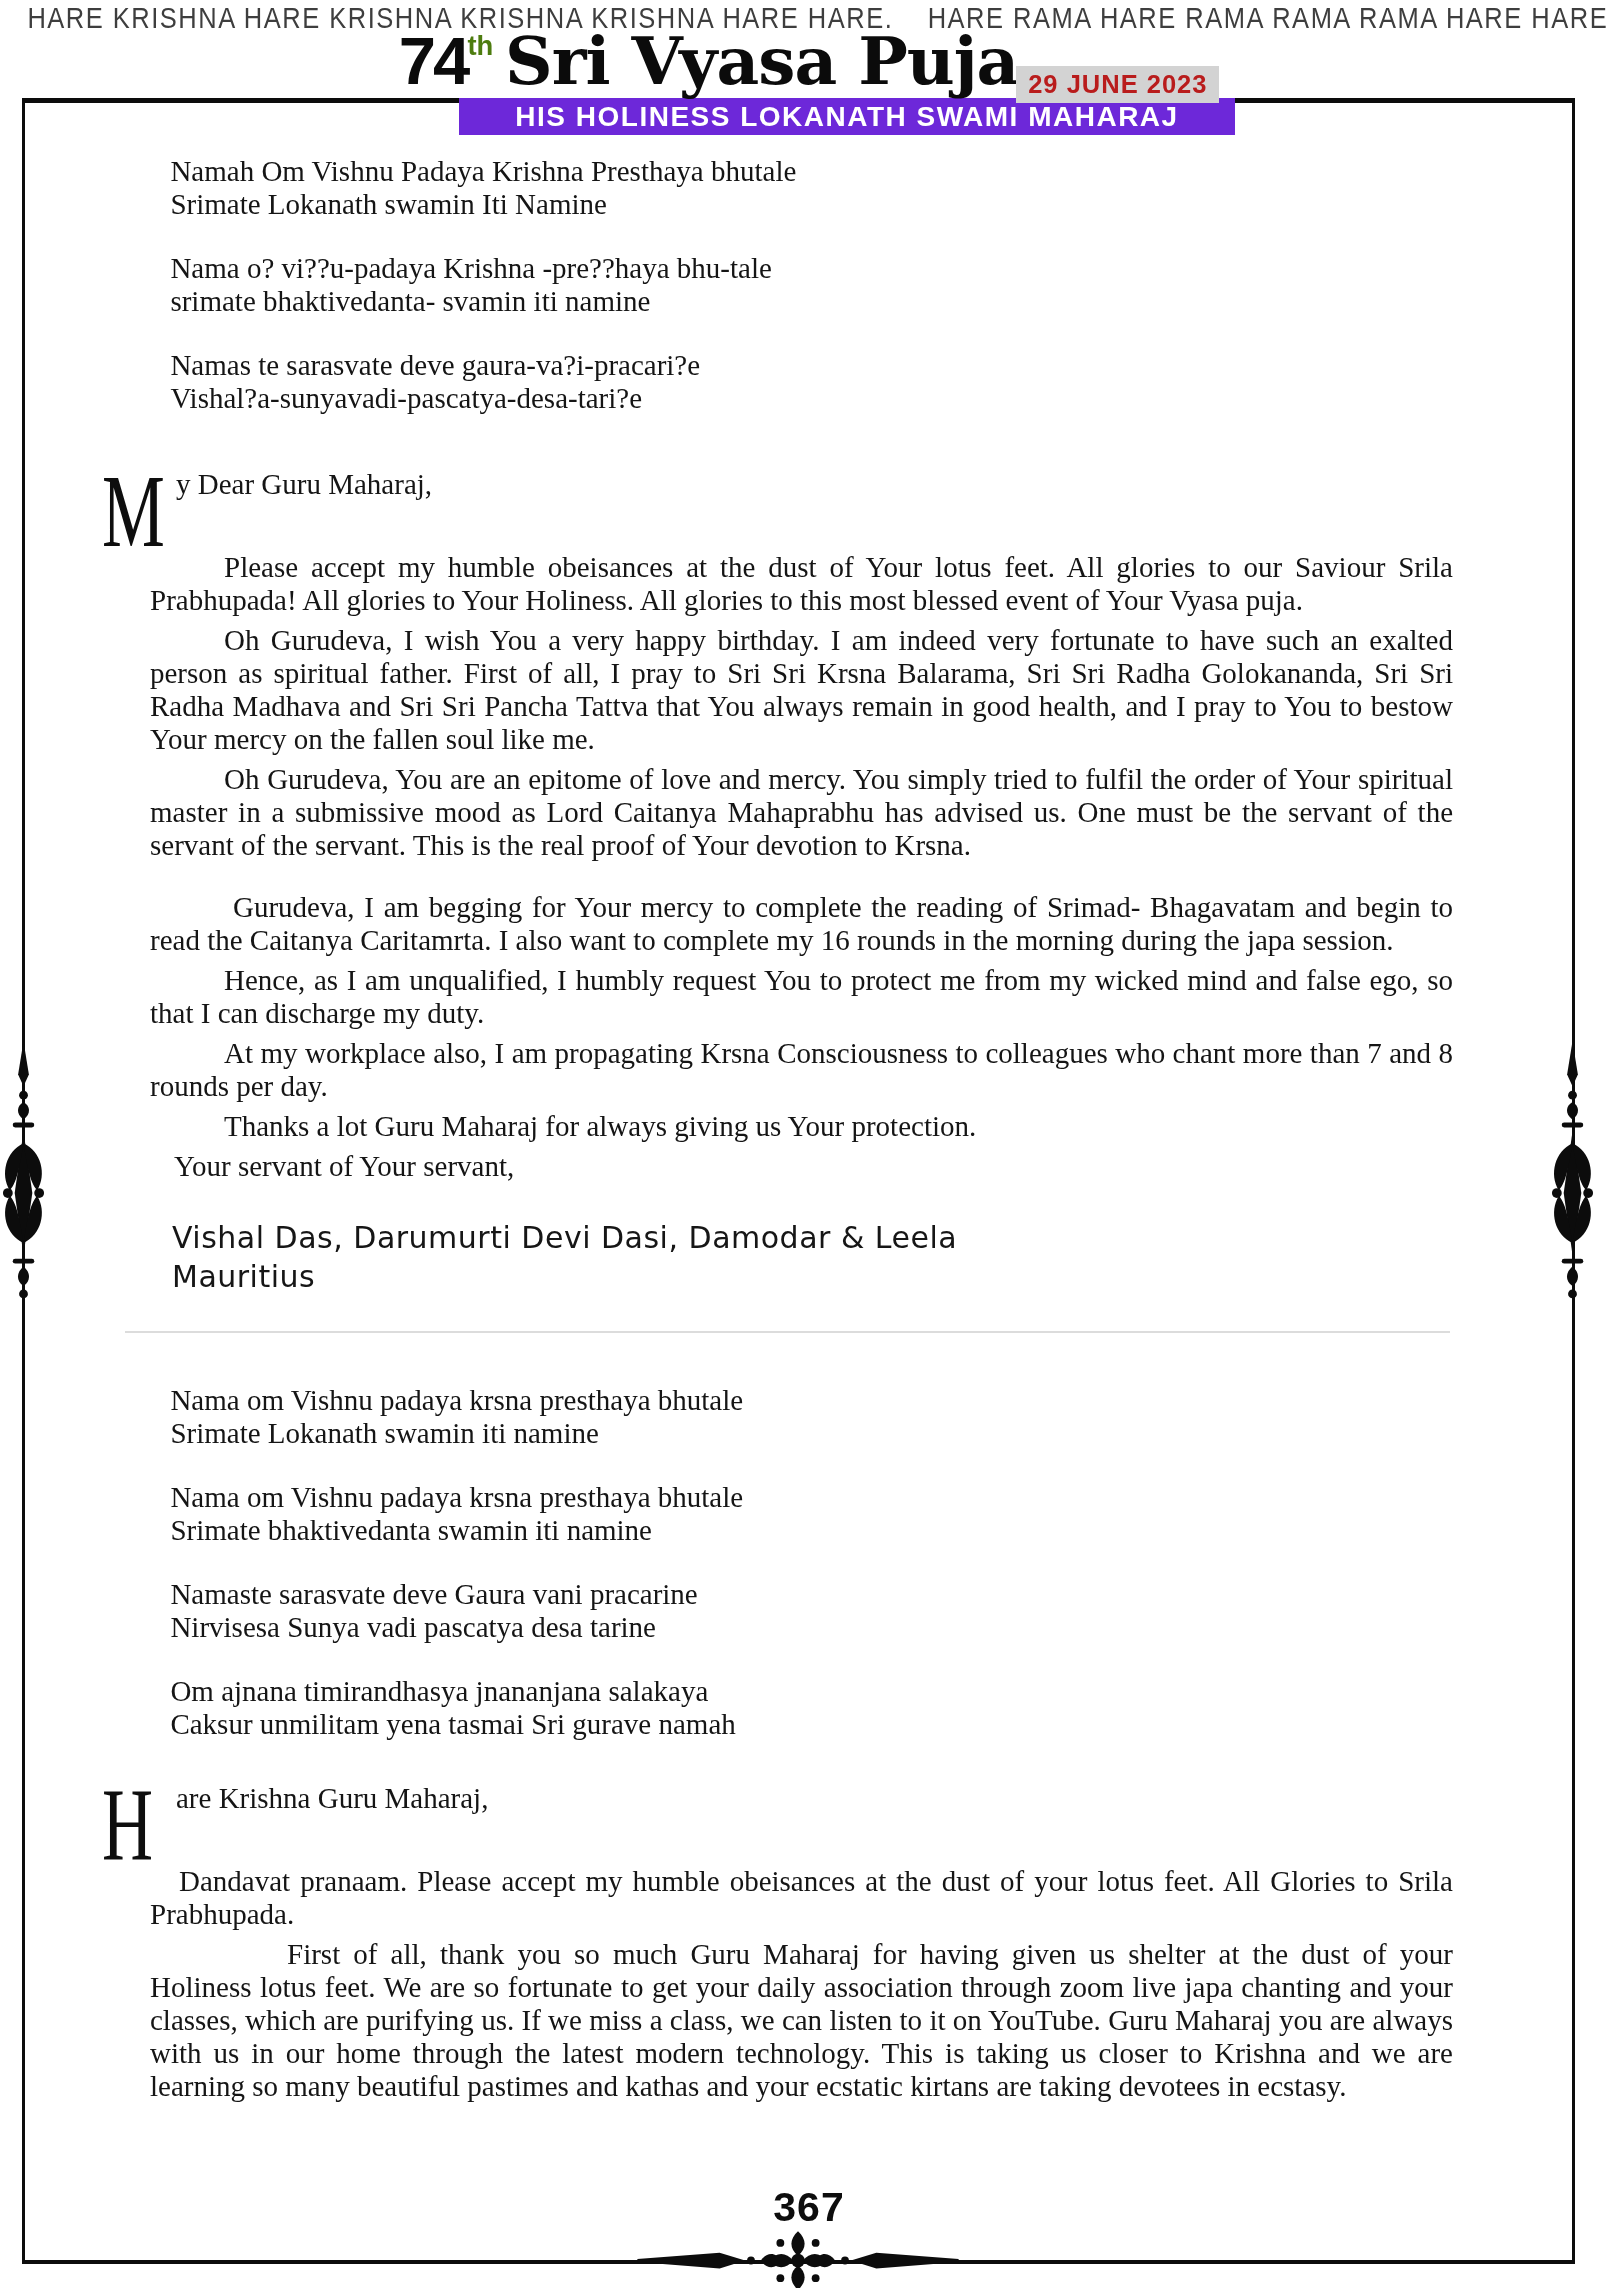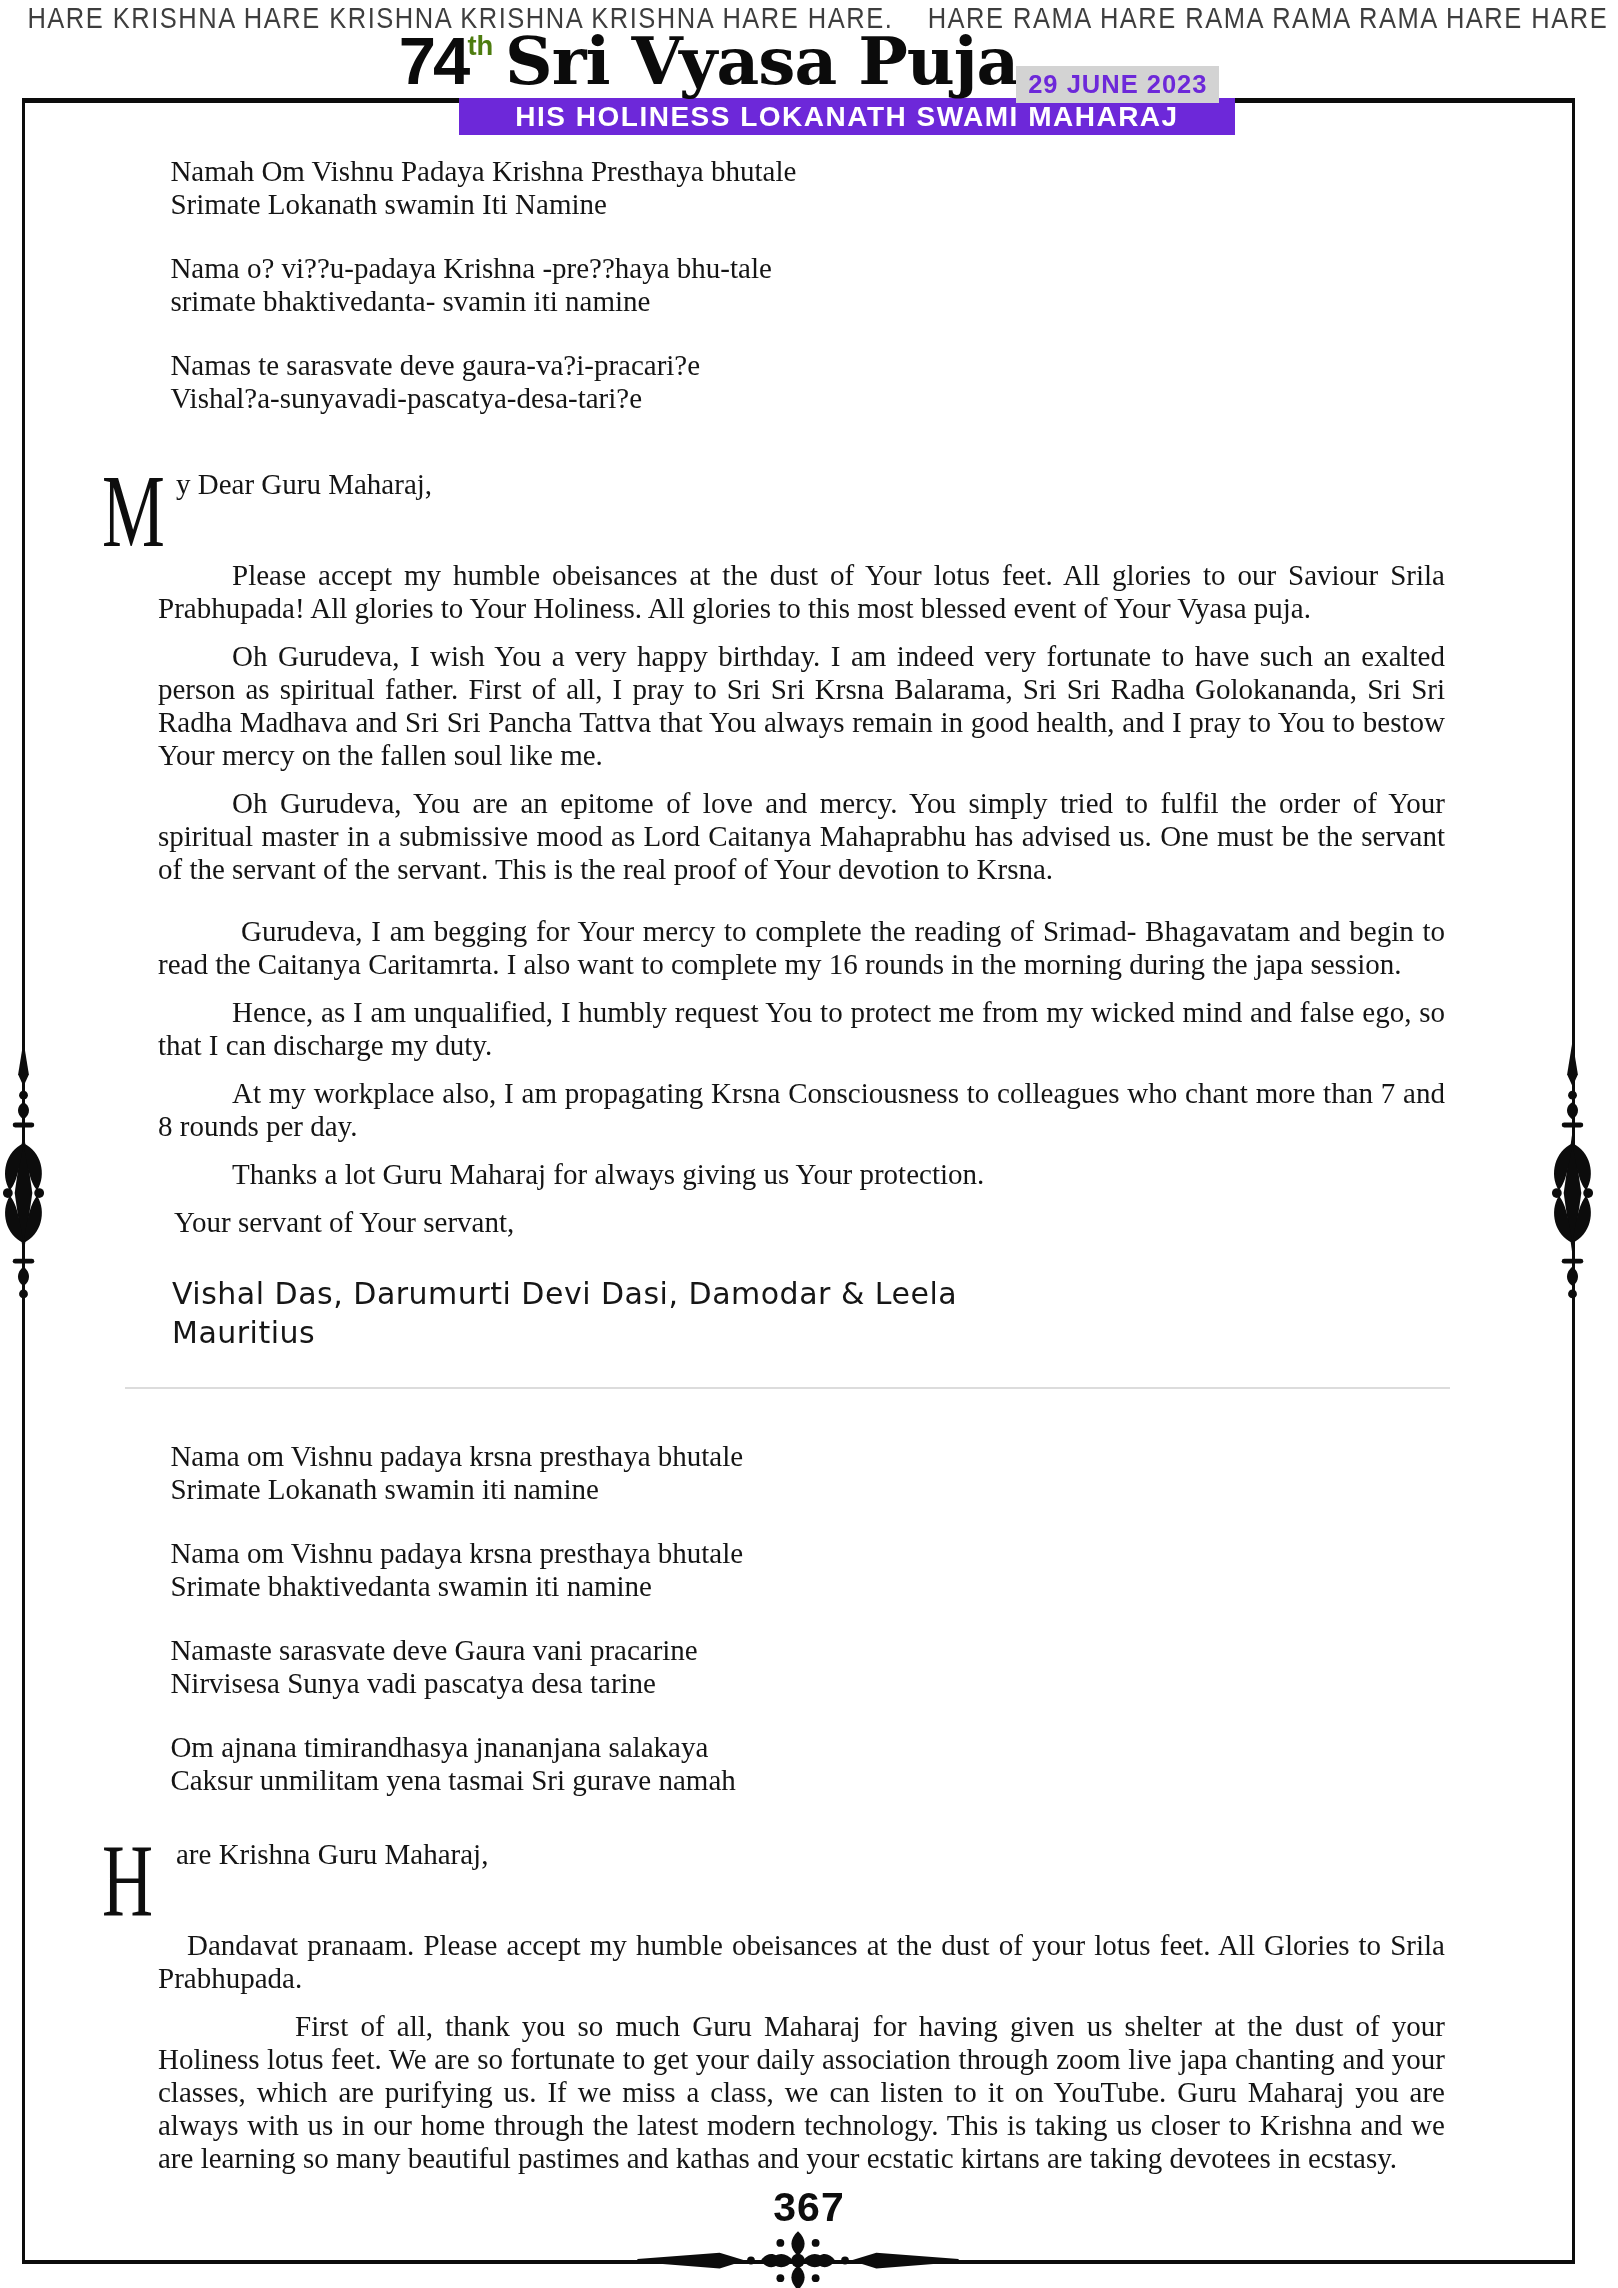--- a/index.html
+++ b/index.html
@@ -29,21 +29,21 @@
   }
   .m-ord {
     font-family:"Liberation Sans", sans-serif; font-weight:bold;
     font-size:27.4px; position:relative; top:-29px; color:#4d7c0f;
   }
   .m-script {
     font-family:"DejaVu Serif", serif; font-weight:bold;
     font-size:66px; letter-spacing:-1px; padding-left:11.8px; color:#0b0b0b;
   }
   .m-badge {
-    display:inline-block; background:#d3d3d3; color:#6d28d9;
+    display:inline-block; background:#d3d3d3; color:#b91c1c;
     font-family:"Liberation Sans", sans-serif; font-weight:bold;
     font-size:25.5px; letter-spacing:1px; padding:4.9px 11.8px 3.9px;
     position:relative; top:9.8px; margin-left:-2px;
   }
 
   
   .frame {
     position:absolute; left:21.6px; top:98px; width:1553px; height:2166px;
     box-sizing:border-box; border:3.9px solid #0c0c0c;
     border-top-width:5.9px; border-bottom-width:4.9px;
@@ -64,21 +64,21 @@
     font-size:29px; line-height:33px; text-align:justify;
   }
   .verse { margin:0 0 31px 27.4px; text-align:left; }
   .salutation { position:relative; height:76px; margin-top:53px; text-align:left; }
   .salutation2 { margin-top:41px; }
   .dropcap {
     position:absolute; left:-41px; top:-5.9px; font-size:104px; line-height:0.95;
     transform:scaleX(0.68); transform-origin:left top; color:#0e0e0e;
   }
   .sal-rest { position:absolute; left:33px; top:0; }
-  p { margin:15px; text-indent:74px; }
+  p { margin:7px; text-indent:74px; }
   p.gap-before { margin-top:29px; }
   p.big-indent { text-indent:83px; }
   p.tight-indent { text-indent:29px; }
   p.xl-indent { text-indent:137px; }
   .closing { text-indent:31px; margin:0; }
   .signature {
     margin:35px 0 0 29px; text-align:left;
     font-family:"DejaVu Sans", sans-serif; font-size:30px; line-height:39px;
     letter-spacing:0.5px; color:#161616;
   }

